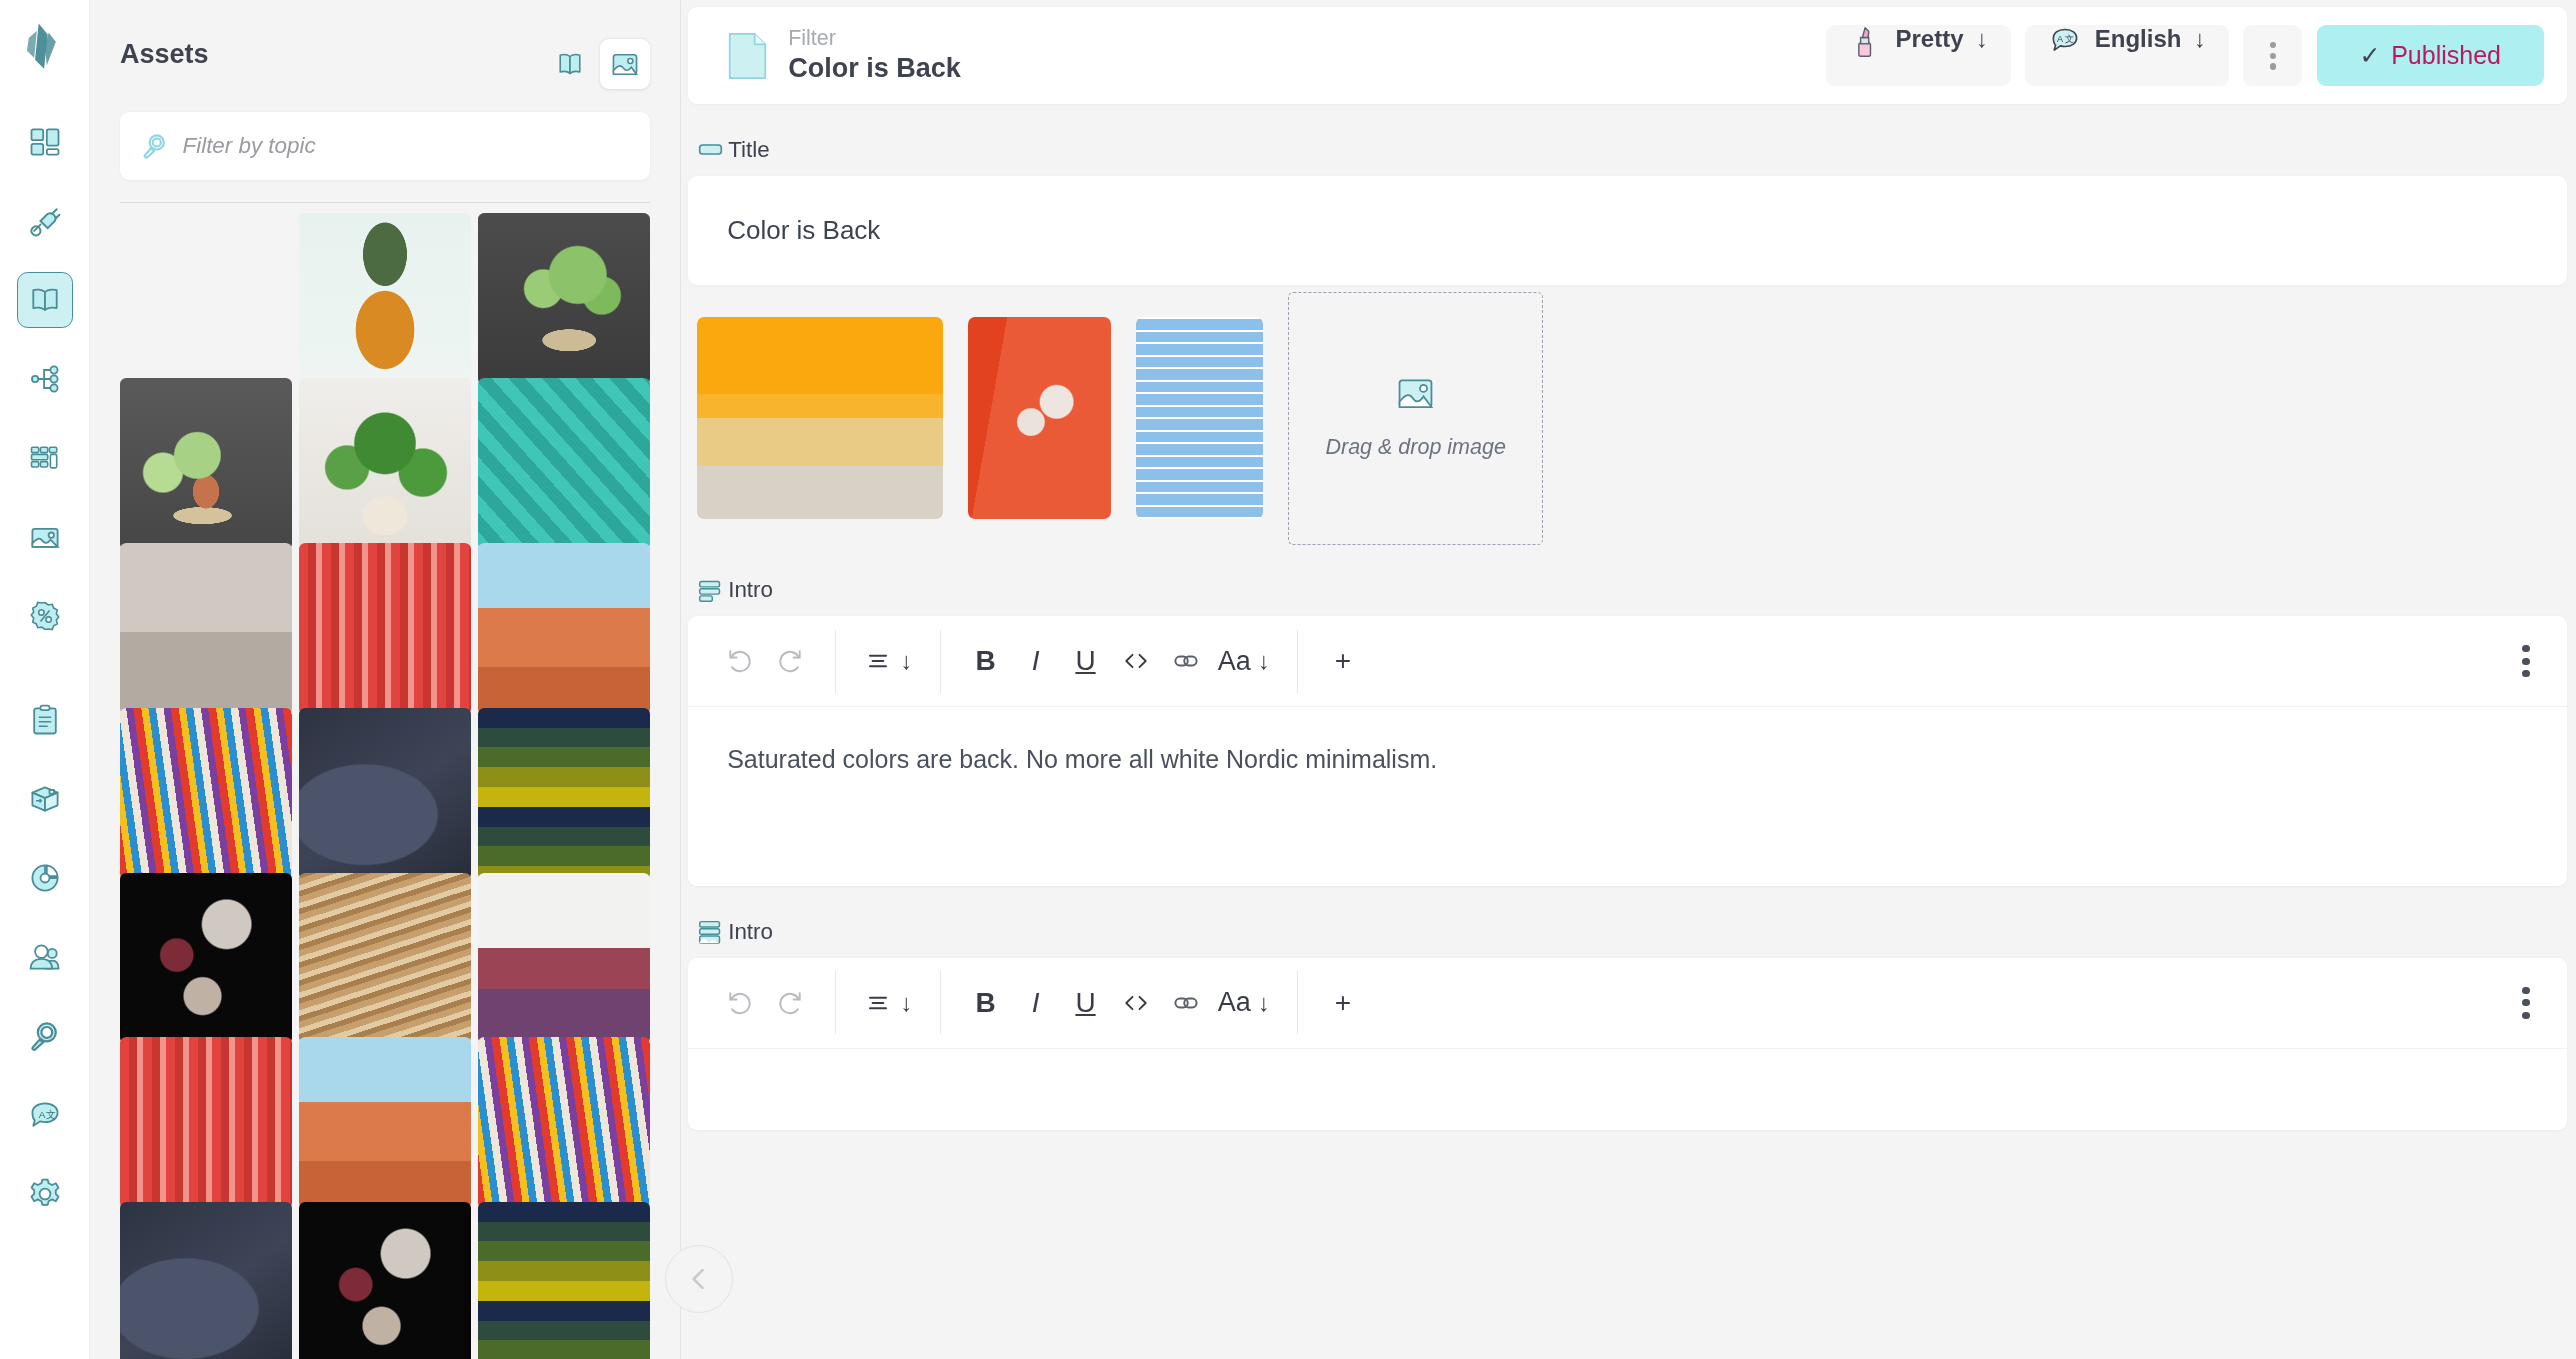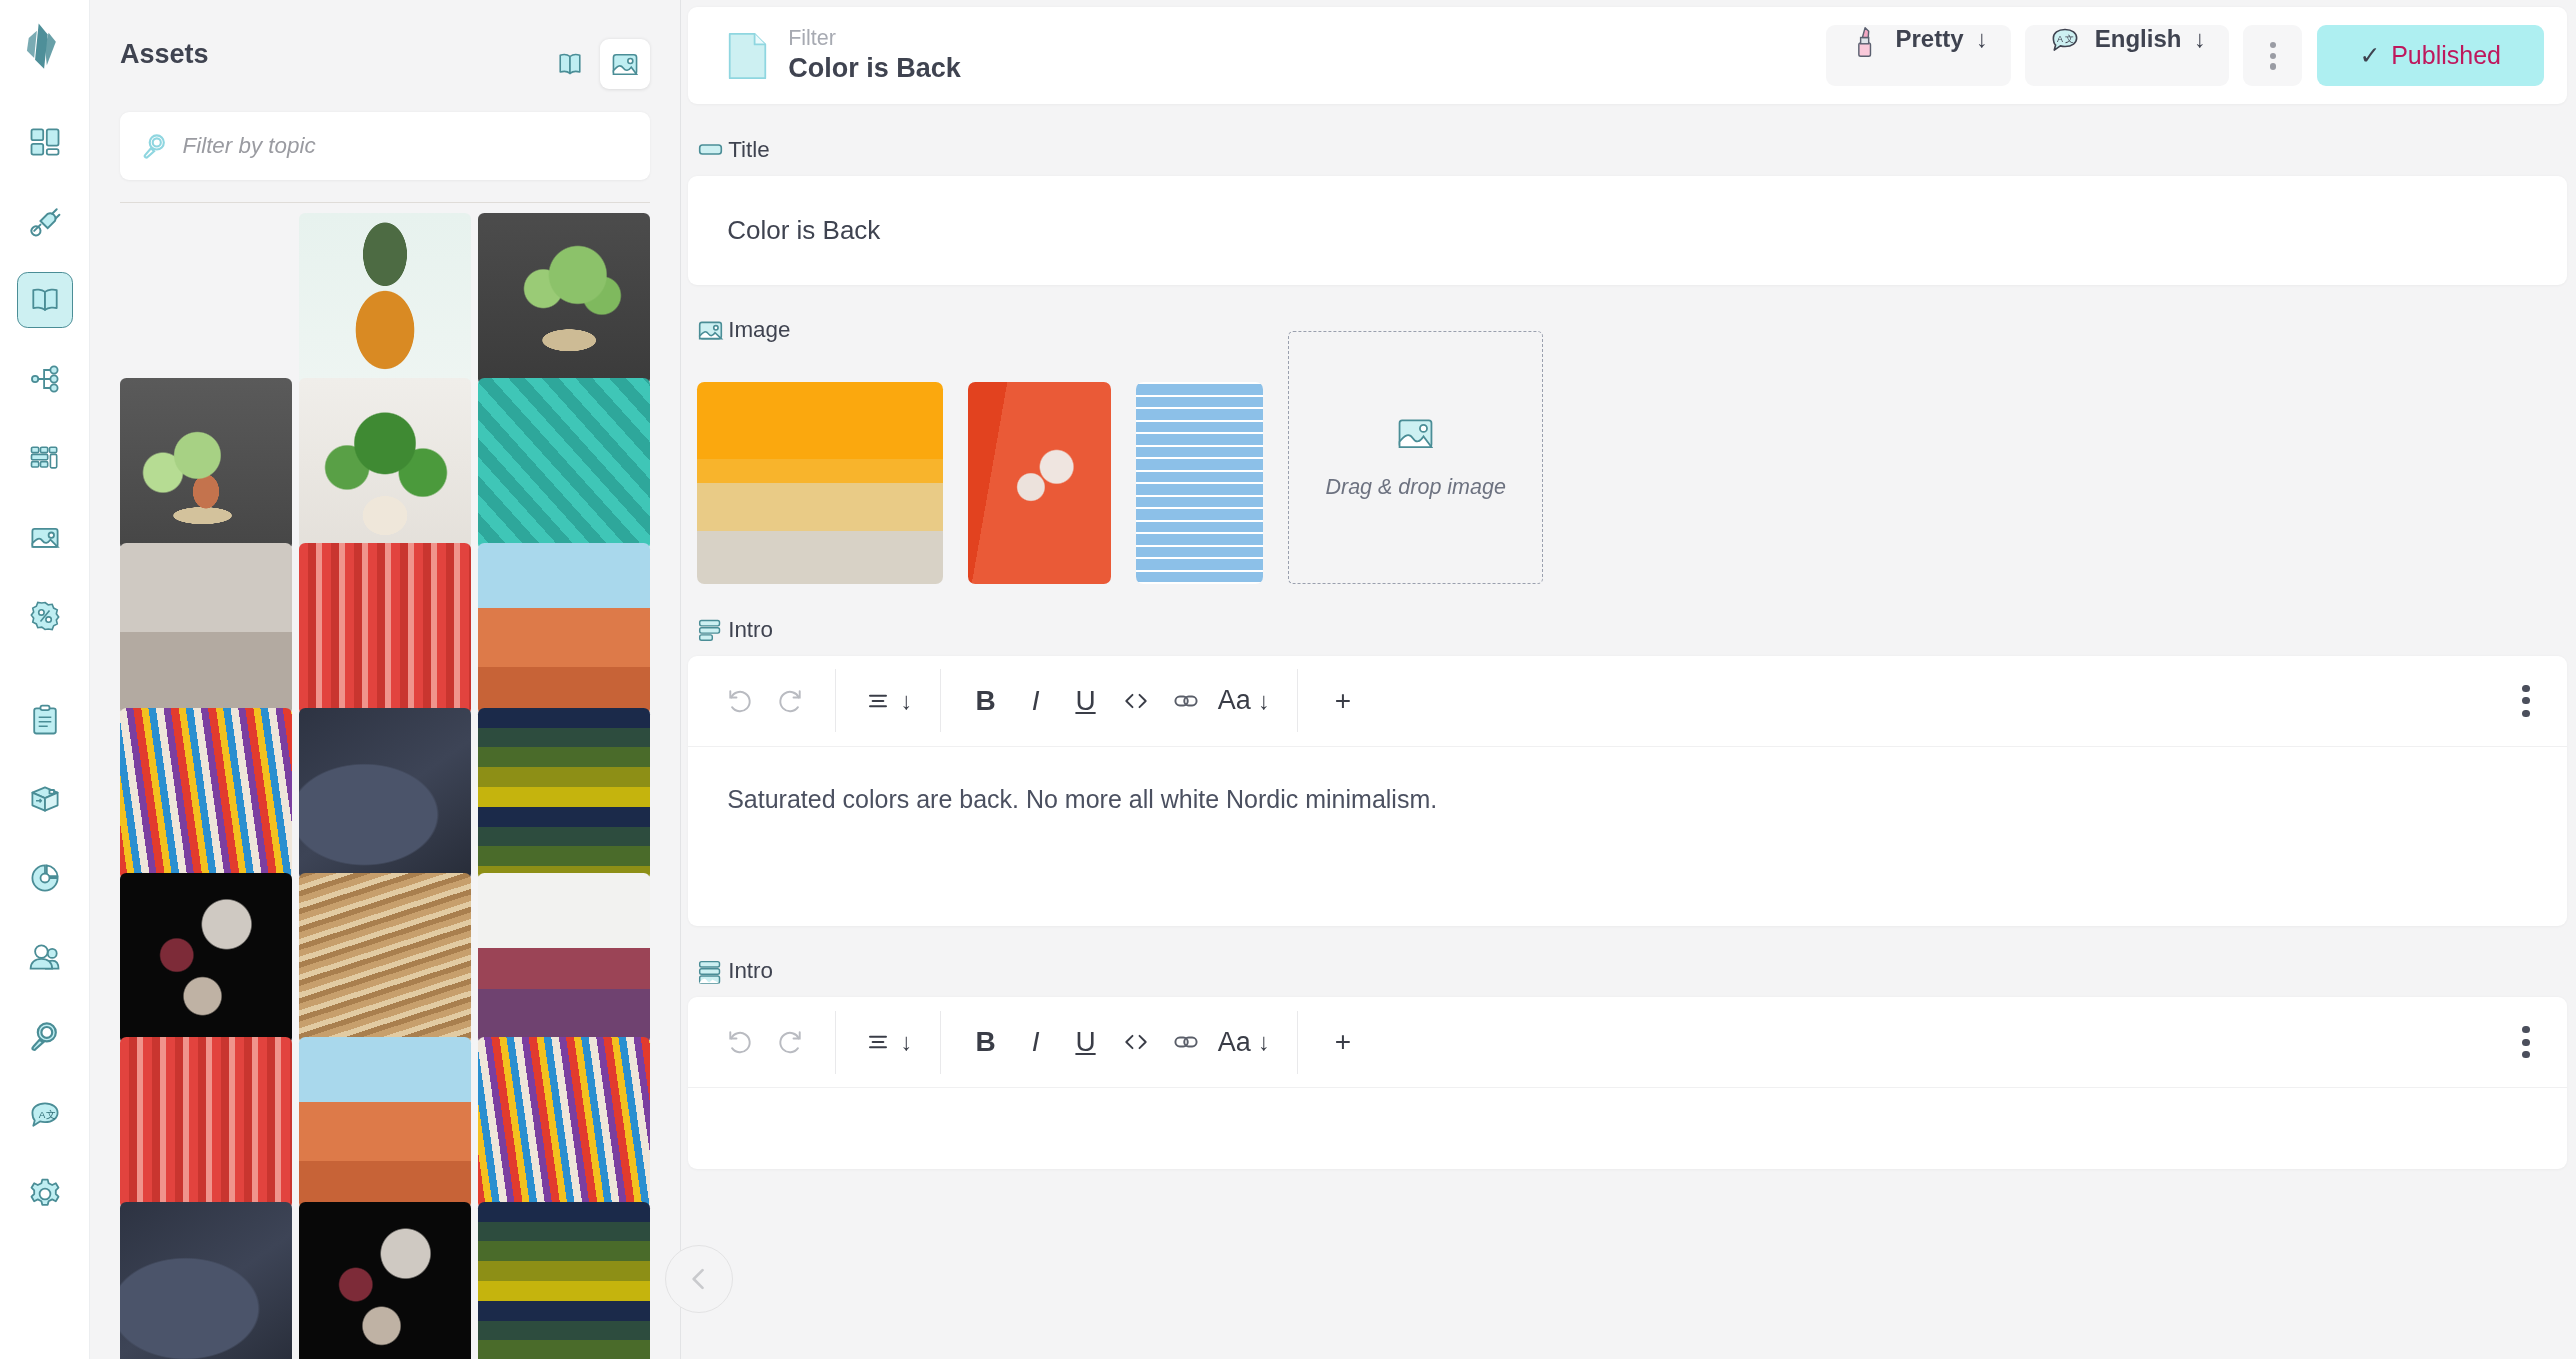--- a/index.html
+++ b/index.html
@@ -185,21 +185,21 @@
   .field-label { display: flex; align-items: center; gap: 4px; padding-left: 9px; margin-bottom: 12.5px; margin-top: 16px; }
   .field-label svg { width: 27px; height: 27px; }
   .field-label .txt { font-size: 22.4px; color: #3f4350; }
   .card {
     background: #ffffff; border-radius: 9px;
     box-shadow: 0 0.9px 2.7px rgba(0,0,0,.04);
   }
   .title-card { height: 109px; display: flex; align-items: center; padding: 0 39px; }
   .title-value { font-size: 26px; color: #3f4350; }
 
-  .image-row { display: flex; align-items: flex-end; gap: 25px; padding-left: 9px; }
+  .image-row { display: flex; align-items: flex-start; gap: 25px; padding-left: 9px; }
   .img-thumb { border-radius: 7.2px; overflow: hidden; cursor: pointer; background-size: cover; background-position: center; }
   .img-a { width: 246px; height: 202px; }
   .img-b { width: 143px; height: 202px; }
   .img-c { width: 127px; height: 202px; }
   .pic-office{background:
      linear-gradient(180deg,#fba80e 0 38%,#f8b42c 38% 50%,#e9cb86 50% 74%,#d8d2c6 74% 100%);}
   .pic-paper{background:
      radial-gradient(circle at 62% 42%, #efe5e0 0 11%, transparent 12%),
      radial-gradient(circle at 44% 52%, #ece2dc 0 10%, transparent 11%),
      linear-gradient(100deg,#e2421f 0 22%,#ea5a37 22% 100%);}
@@ -522,30 +522,20 @@
             <rect x="3" y="10" width="24" height="10" rx="3" fill="#cdf0f2" stroke="#4a8d96" stroke-width="1.8"></rect>
           </svg>
           <span class="txt">Title</span>
         </div>
         <div class="card title-card">
           <span class="title-value">Color is Back</span>
         </div>
       </section>
 
       <section class="field">
-        <div class="field-label">
-          <svg viewBox="0 0 30 30">
-              <g stroke="#4a8d96" stroke-width="1.8">
-            <rect x="3" y="6" width="24" height="18" rx="2.5" fill="#cdf0f2"></rect>
-            <circle cx="21" cy="12" r="2.4" fill="#fff"></circle>
-            <path d="M3 21 c4-5 7-6 9.5-2.5 c2.5 3.5 5 2.5 7.5-1 L27 24 h-24z" fill="#fff"></path>
-          </g>
-            </svg>
-          <span class="txt">Image</span>
-        </div>
         <div class="image-row">
           <div class="img-thumb img-a pic-office"></div>
           <div class="img-thumb img-b pic-paper"></div>
           <div class="img-thumb img-c pic-shower"></div>
           <div class="dropzone">
             <svg viewBox="0 0 50 44">
                 <g stroke="#4a8d96" stroke-width="2">
               <rect x="7" y="5" width="36" height="30" rx="3" fill="#cdf0f2"></rect>
               <circle cx="34" cy="14" r="4" fill="#fff"></circle>
               <path d="M7 29 c6-8 11-10 15-4 c4 6 8 4 12-2 l9 12 h-36z" fill="#fff"></path>

